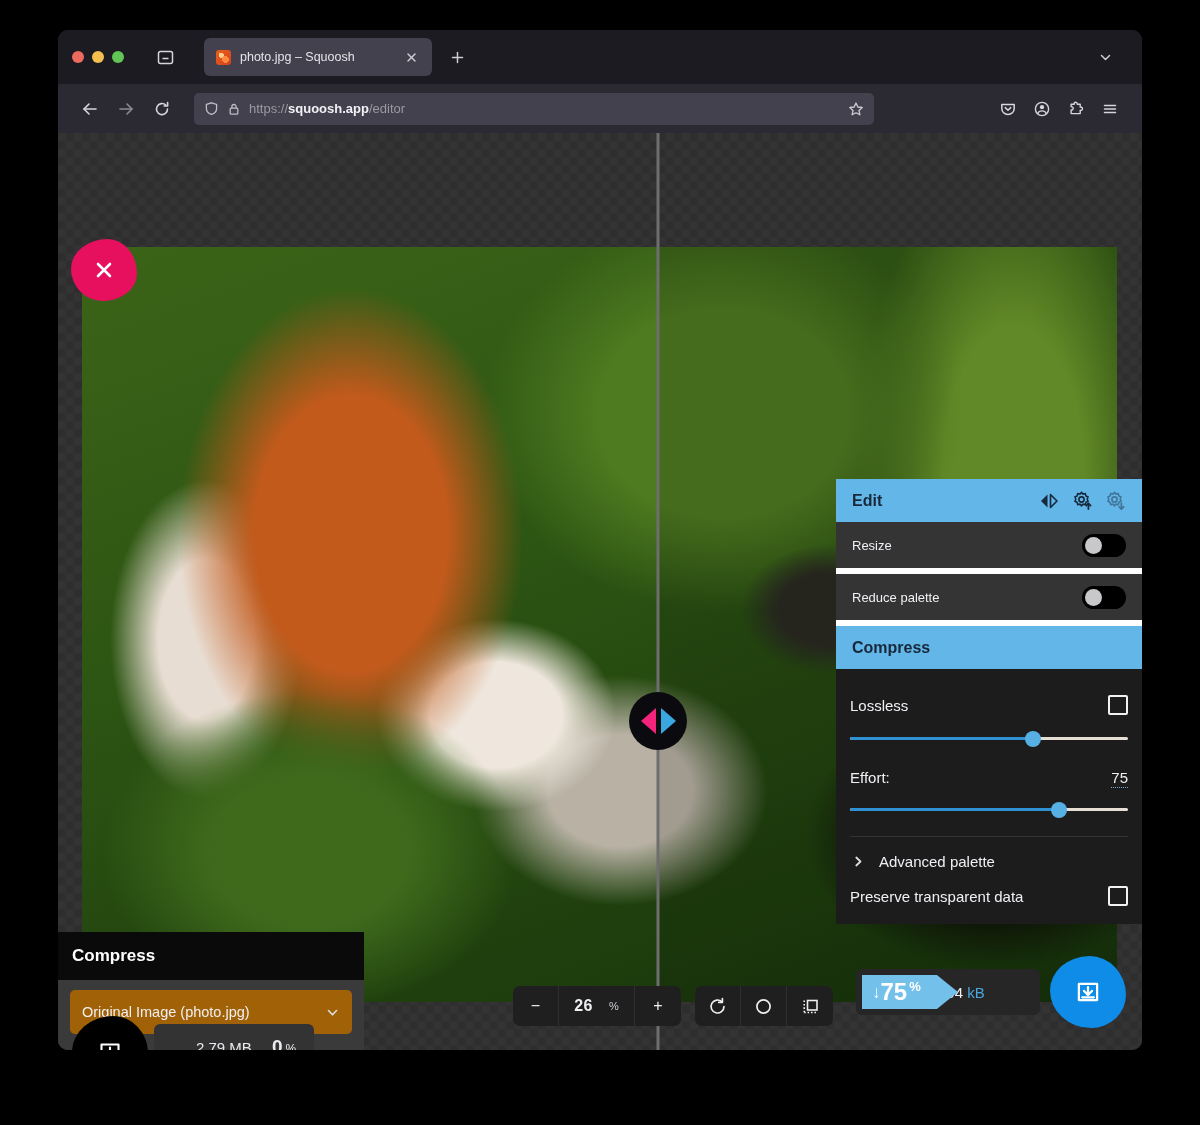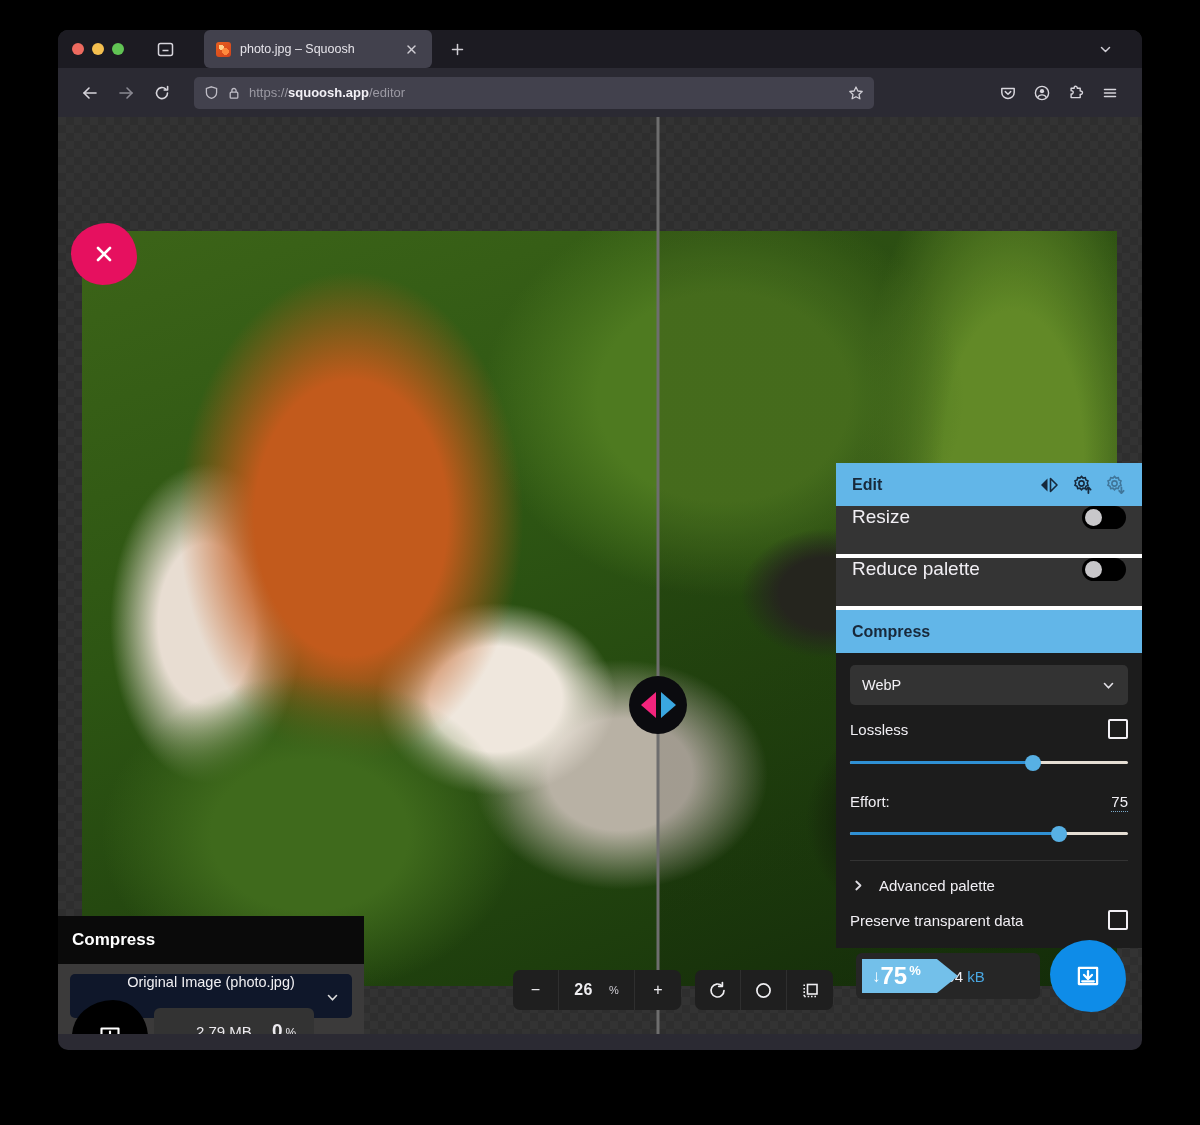--- a/index.html
+++ b/index.html
@@ -14,21 +14,21 @@
     position: absolute; left: 58px; top: 30px;
     width: 1084px; height: 1020px;
     background: #2b2a33;
     border-radius: 10px;
     overflow: hidden;
   }
 
   
   #tabstrip {
     position: relative;
-    height: 38px; background: #1c1b22;
+    height: 54px; background: #1c1b22;
     display: flex; align-items: center;
   }
   .traffic { display: flex; gap: 8px; padding-left: 14px; }
   .light { width: 12px; height: 12px; border-radius: 50%; }
   .l-red { background: #ed6a5f; }
   .l-yellow { background: #f4bf4f; }
   .l-green { background: #61c454; }
 
   #fxview {
     margin-left: 28px; width: 26px; height: 26px;
@@ -157,23 +157,23 @@
   #left-panel {
     position: absolute; left: 0; bottom: 0; width: 306px;
   }
   #left-title {
     background: #0a0a0a; color: #fff;
     font-size: 17px; font-weight: 700;
     padding: 14px 0 14px 14px;
   }
   #left-body { background: #3b3a3a; padding: 10px 12px 16px 12px; }
   .select-box {
-    height: 44px; background: #0f172a; border-radius: 5px;
+    height: 44px; background: #a16207; border-radius: 5px;
     display: flex; align-items: center; padding: 0 12px;
-    color: #f0eff2; font-size: 14.5px; flex-direction: column;
+    color: #f0eff2; font-size: 14.5px;
   }
   .select-box .caret { margin-left: auto; color: #ddd; }
 
   #left-foot {
     position: absolute; left: 0; bottom: -47px; width: 306px; height: 60px;
   }
   #orig-download {
     position: absolute; left: 14px; top: -21px;
     width: 76px; height: 72px; background: #000;
     border-radius: 54% 46% 50% 50% / 50% 52% 48% 50%;
@@ -214,23 +214,23 @@
     position: absolute; right: 0; top: 346px; width: 306px;
     background: #1c1c1c;
   }
   .panel-head {
     background: #62b6e8; color: #18283a;
     font-size: 16px; font-weight: 700;
     height: 43px; display: flex; align-items: center; padding: 0 16px; gap: 31px;
   }
   .panel-head .icons { margin-left: auto; display: flex; align-items: center; gap: 12px; }
   .toggle-row {
-    height: 52px; display: flex; align-items: flex-start;
-    padding: 0 16px; color: #f1eff4; font-size: 19px;
-    background: #343434; border-bottom: 4px solid #ffffff;
+    height: 52px; display: flex; align-items: center;
+    padding: 0 16px; color: #f1eff4; font-size: 13px;
+    background: #343434; border-bottom: 6px solid #ffffff;
   }
   .switch {
     margin-left: auto; width: 44px; height: 23px;
     background: #000; border-radius: 12px;
     display: flex; align-items: center; padding: 0 3px;
   }
   .switch .knob { width: 17px; height: 17px; border-radius: 50%; background: #c8c7ca; }
 
   .panel-body { background: #1c1c1c; padding: 12px 14px 0 14px; }
   .fmt-select {
@@ -557,28 +557,20 @@
         <span class="switch">
           <span class="knob"></span>
         </span>
       </div>
 
       <div class="panel-head">
         <span>Compress</span>
       </div>
 
       <div class="panel-body">
-        <div class="fmt-select">
-          <span>WebP</span>
-          <span class="caret">
-            <svg width="15" height="15" viewBox="0 0 15 15" fill="none" stroke="#e4e2e8" stroke-width="1.6" stroke-linecap="round" stroke-linejoin="round">
-              <polyline points="3.5,5.5 7.5,9.8 11.5,5.5"></polyline>
-            </svg>
-          </span>
-        </div>
 
         <div class="check-row">
           <span>Lossless</span>
           <span class="checkbox"></span>
         </div>
 
         <div class="slider-block">
           <div class="slider">
             <div class="track"></div>
             <div class="fill" style="width:66%"></div>

